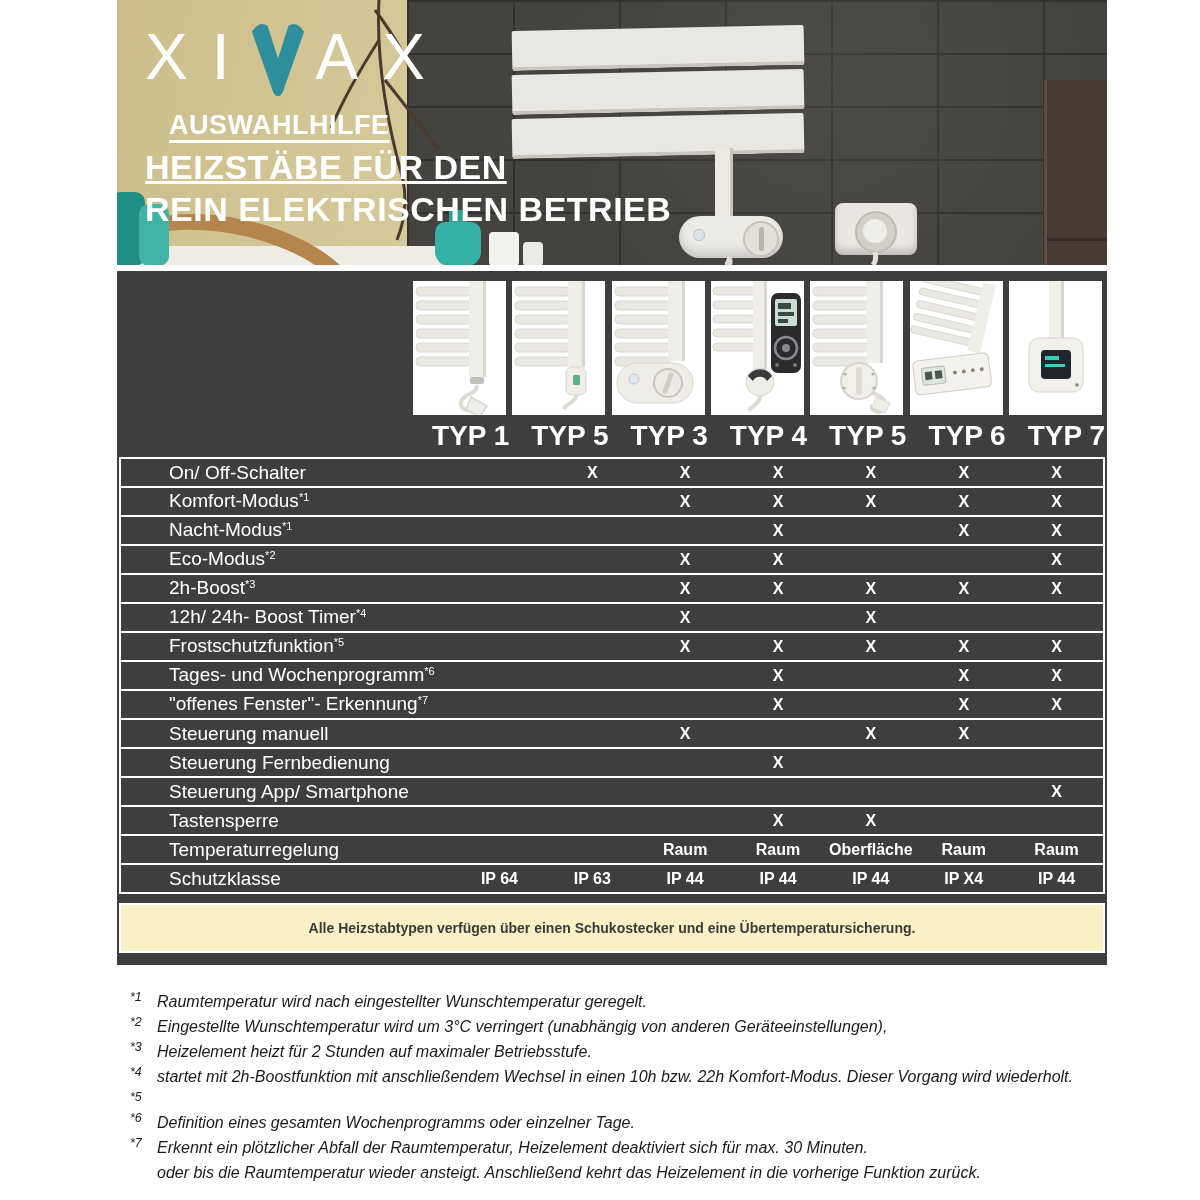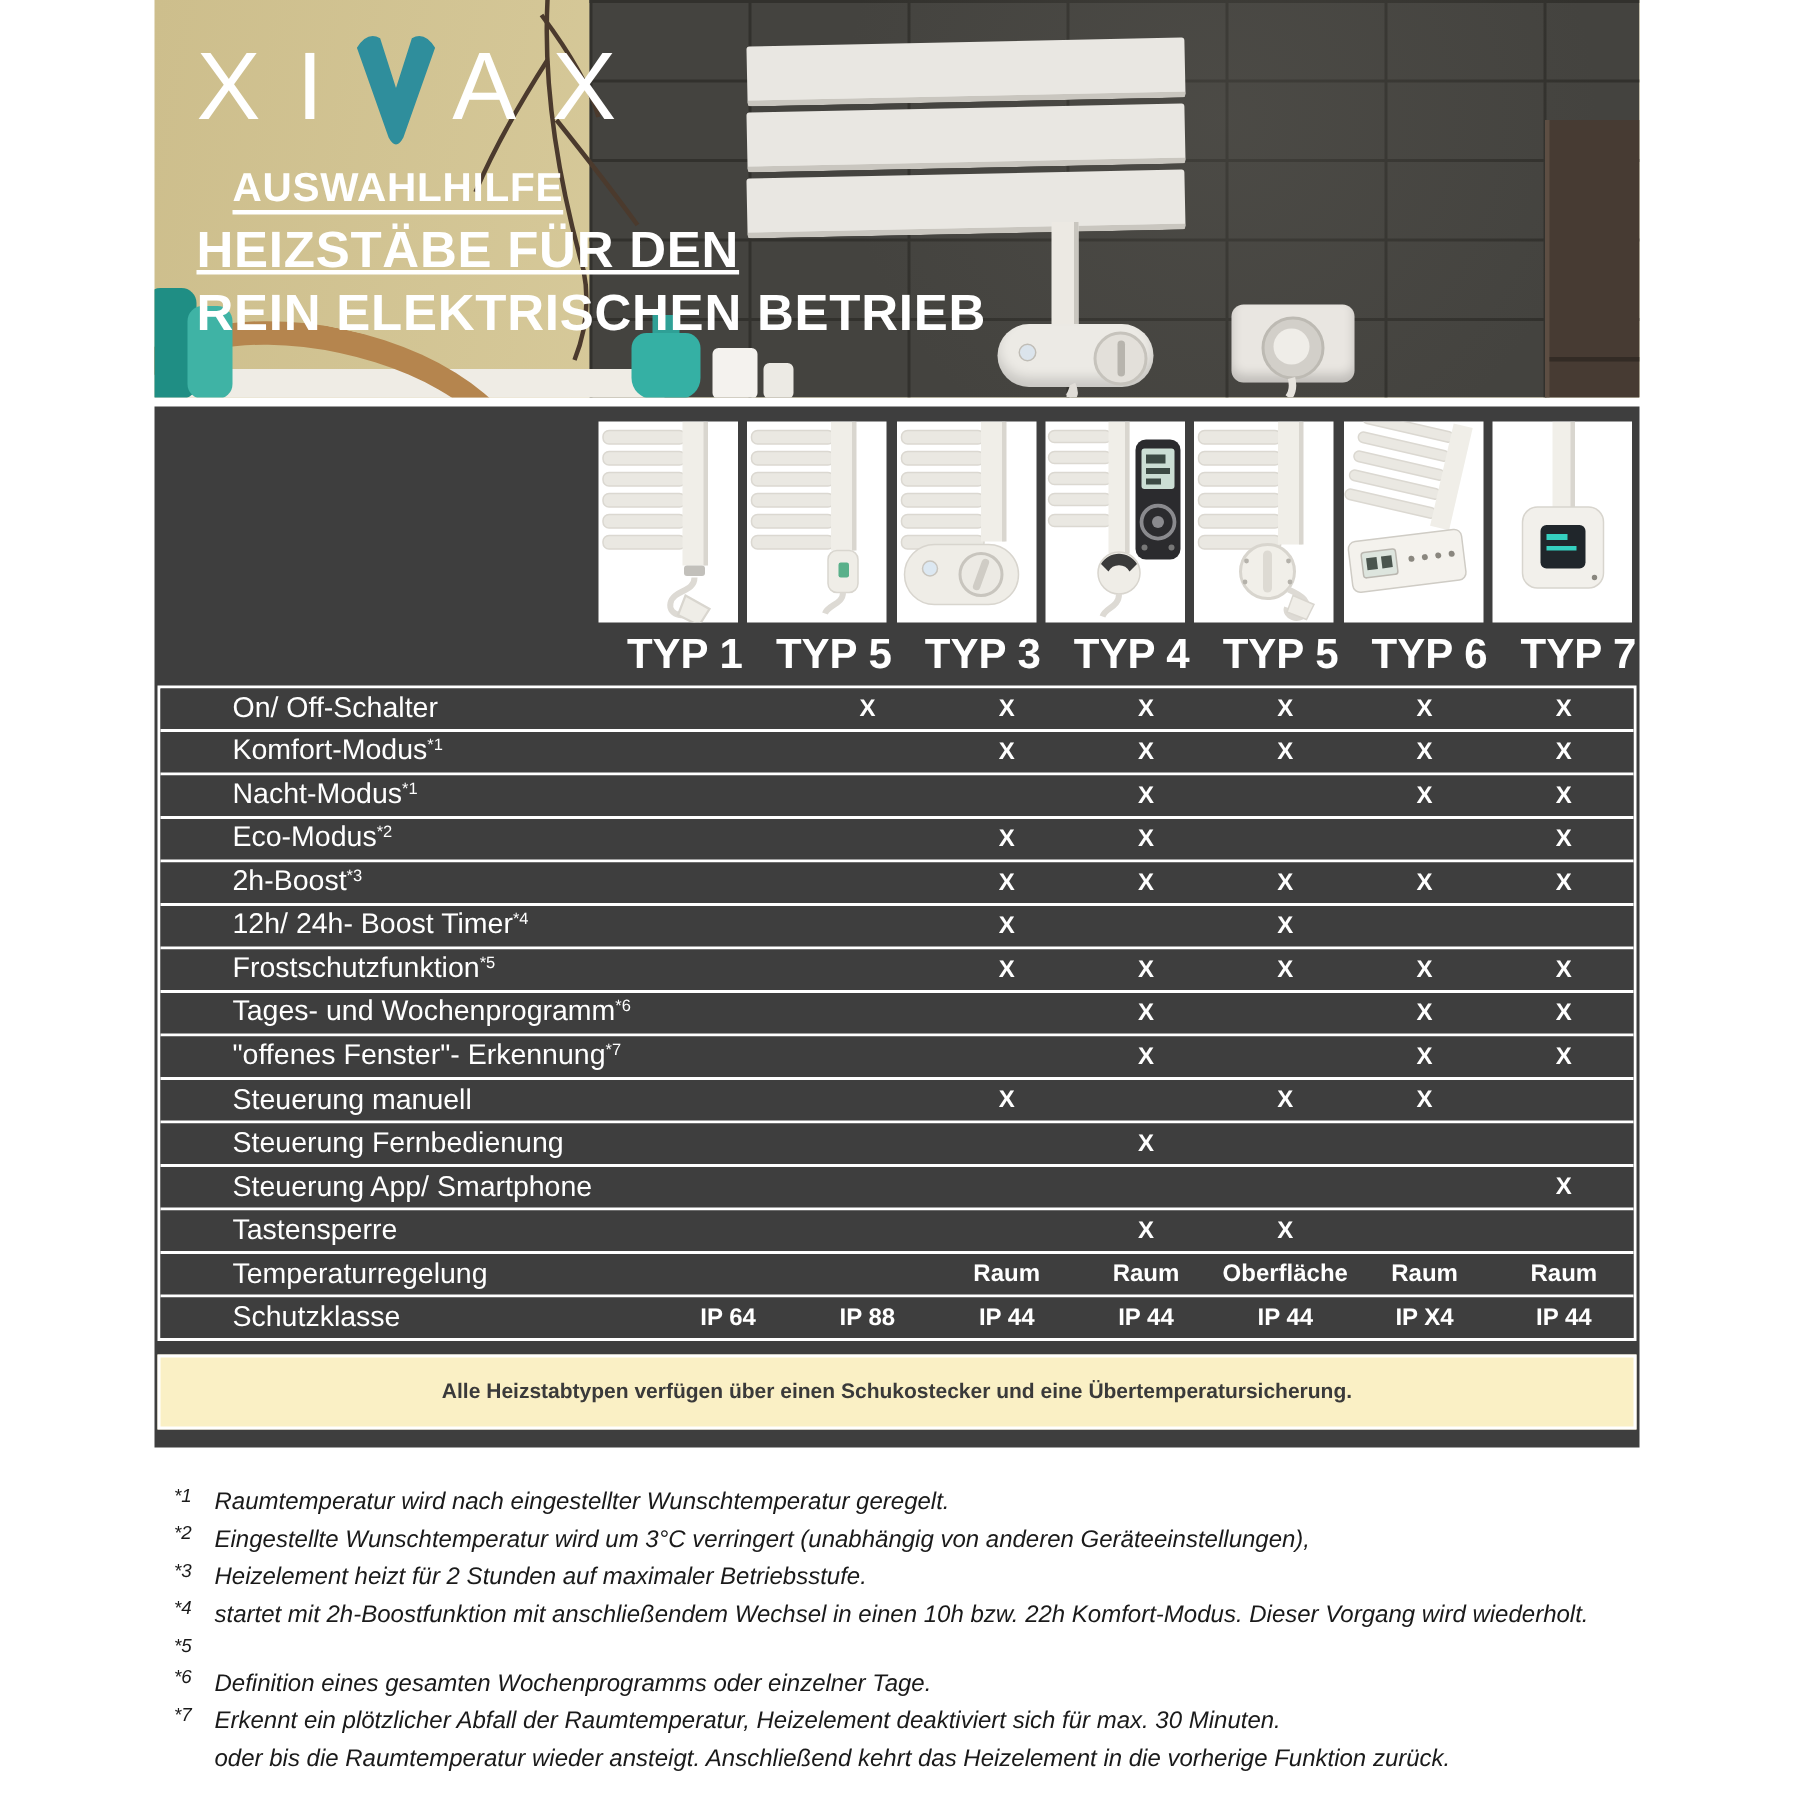--- a/index.html
+++ b/index.html
@@ -1,18 +1,18 @@
 <!DOCTYPE html>
 <html><head>
 <meta charset="utf-8">
 <style>
   html,body{margin:0;padding:0;background:#ffffff;}
   .page{position:relative;width:1200px;height:1200px;background:#fff;overflow:hidden;
         font-family:"Liberation Sans",sans-serif;}
-  .content{position:absolute;left:103px;top:0;width:848px;}
+  .content{position:absolute;left:117px;top:0;width:848px;}
 
   
   .hero{position:relative;width:990px;height:265px;overflow:hidden;
         background:linear-gradient(100deg,#cdbe8c 0%,#d8cb9c 40%,#e0d5aa 60%);}
   .hero-tiles{position:absolute;left:290px;top:0;width:700px;height:265px;
         background-color:#44433f;
         background-image:
           radial-gradient(circle at 60% 30%, rgba(90,88,82,.35), rgba(0,0,0,0) 55%),
           linear-gradient(#32312d 2px, rgba(0,0,0,0) 2px),
           linear-gradient(90deg,#32312d 2px, rgba(0,0,0,0) 2px);
@@ -422,21 +422,21 @@
             <div class="fcell"></div>
             <div class="fcell">Raum</div>
             <div class="fcell">Raum</div>
             <div class="fcell">Oberfläche</div>
             <div class="fcell">Raum</div>
             <div class="fcell">Raum</div>
           </div>
           <div class="frow">
             <div class="flabel">Schutzklasse</div>
             <div class="fcell">IP 64</div>
-            <div class="fcell">IP 88</div>
+            <div class="fcell">IP 63</div>
             <div class="fcell">IP 44</div>
             <div class="fcell">IP 44</div>
             <div class="fcell">IP 44</div>
             <div class="fcell">IP X4</div>
             <div class="fcell">IP 44</div>
           </div>
         </div>
       <div class="note-banner">
         <span>Alle Heizstabtypen verfügen über einen Schukostecker und eine Übertemperatursicherung.</span>
       </div>

